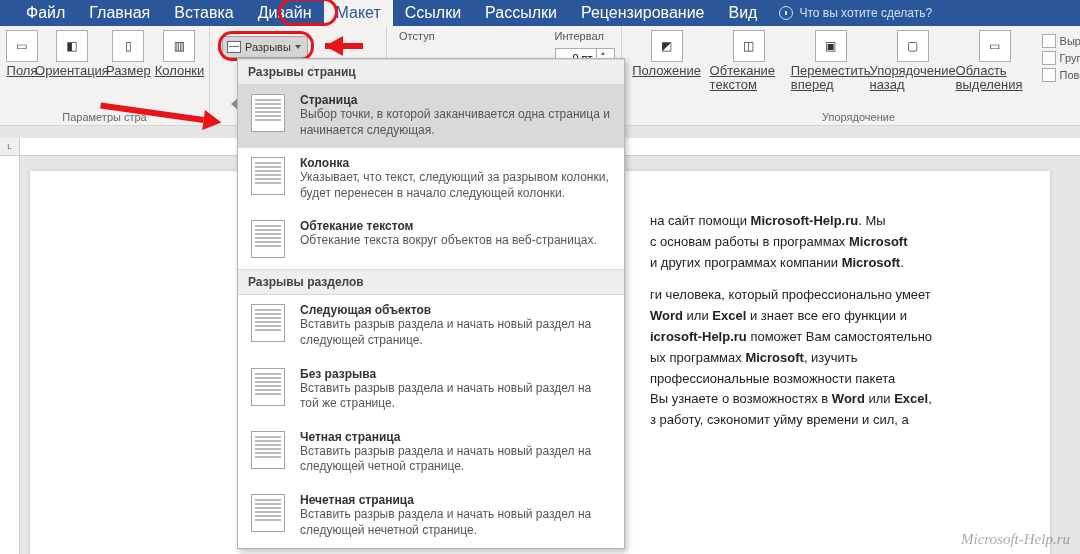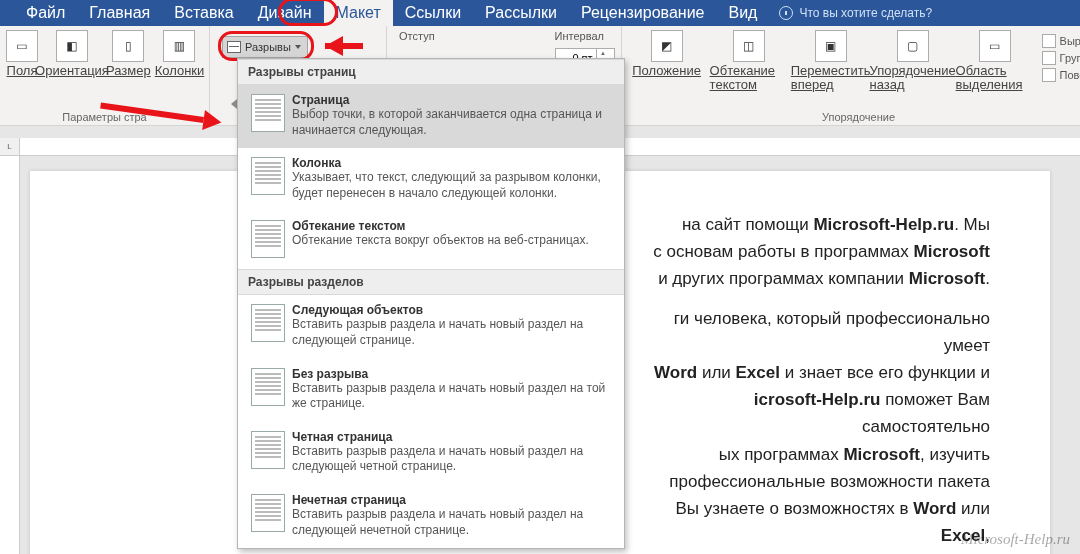--- a/index.html
+++ b/index.html
@@ -37,36 +37,36 @@
   
   .breaks-btn { position: absolute; left: 222px; top: 36px; height: 22px; border: 1px solid #a5a5a5; background: #d5d5d5; padding: 0 6px 0 4px; display: flex; align-items: center; gap: 4px; font-size: 11px; cursor: pointer; z-index: 14; }
   .breaks-btn .tic { width: 14px; height: 12px; border: 1px solid #666; background: #fff; position: relative; }
   .breaks-btn .tic::after{content:"";position:absolute;left:1px;top:4px;width:10px;height:1px;background:#666;}
   .breaks-btn .caret { width: 0; height: 0; border-left: 3px solid transparent; border-right: 3px solid transparent; border-top: 4px solid #555; }
   .red-oval-btn { position: absolute; left: 218px; top: 31px; width: 96px; height: 30px; border: 3px solid #e8141a; border-radius: 14px; pointer-events: none; z-index: 15; }
 
   
   .dropdown { position: absolute; left: 237px; top: 58px; width: 388px; background: #fff; border: 1px solid #b6b6b6; box-shadow: 2px 3px 6px rgba(0,0,0,.25); z-index: 20; }
   .dd-section { background: #eeeeee; border-bottom: 1px solid #d8d8d8; border-top: 1px solid #d8d8d8; padding: 5px 10px; font-weight: 600; color: #444; font-size: 12px; }
-  .dd-item { display: flex; gap: 6px; padding: 8px 12px 10px 12px; cursor: pointer; }
+  .dd-item { display: flex; gap: 14px; padding: 8px 12px 10px 12px; cursor: pointer; }
   .dd-item.hover { background: #d9d9d9; }
   .dd-item .micon { width: 36px; height: 40px; flex-shrink: 0; display:flex; align-items:center; justify-content:center; }
   .pgic { width: 34px; height: 38px; border: 1px solid #9aa; background: #fff; position: relative; }
   .pgic::before { content:""; position:absolute; left:3px; right:3px; top:4px; height:2px; background:#bbb; box-shadow:0 4px 0 #bbb,0 8px 0 #bbb,0 12px 0 #bbb,0 16px 0 #bbb,0 20px 0 #bbb; }
   .dd-item .txt .ttl { font-weight: 600; color: #333; }
   .dd-item .txt .desc { color: #555; font-size: 12px; line-height: 1.3; }
   .tri { position:absolute; left:-7px; top:14px; width:0;height:0;border-top:5px solid transparent;border-bottom:5px solid transparent;border-right:6px solid #888;}
 
   
   .doc-wrap { position: absolute; left: 0; top: 126px; right: 0; bottom: 0; background: #e6e6e6; }
   .hruler { position: absolute; left: 20px; right: 0; top: 12px; height: 18px; background: #fff; border-bottom: 1px solid #ccc; font-size: 8px; color: #777; overflow:hidden; }
   .vruler { position: absolute; left: 0; top: 30px; width: 20px; bottom: 0; background: #fff; border-right: 1px solid #ccc; }
   .corner { position: absolute; left:0; top: 12px; width: 20px; height: 18px; background:#f0f0f0; border-right:1px solid #ccc; border-bottom:1px solid #ccc; font-size:8px; text-align:center; color:#666; line-height:18px;}
   .page { position: absolute; left: 30px; top: 45px; width: 1020px; background: #fff; min-height: 600px; padding: 40px 60px; box-shadow: 0 0 4px rgba(0,0,0,.15); }
-  .page p { font-size: 17px; line-height: 1.6; color: #222; margin-bottom: 12px; font-family: Calibri, Arial, sans-serif; text-align: right; }
+  .page p { font-size: 13px; line-height: 1.6; color: #222; margin-bottom: 12px; font-family: Calibri, Arial, sans-serif; }
   .page b { font-weight: 700; }
 
   
   .arrow { position: absolute; height: 12px; pointer-events: none; z-index: 30; }
   .arrow .shaft { position:absolute; left:0; right:18px; top:3px; height:6px; background:#e8141a; }
   .arrow .head { position:absolute; right:0; top:-4px; width:0;height:0;border-top:10px solid transparent;border-bottom:10px solid transparent;border-left:18px solid #e8141a;}
   .arrow1 { left: 325px; top: 40px; width: 56px; }
   .arrow2 { left: 100px; top: 108px; width: 122px; transform: rotate(8deg); }
 
   

